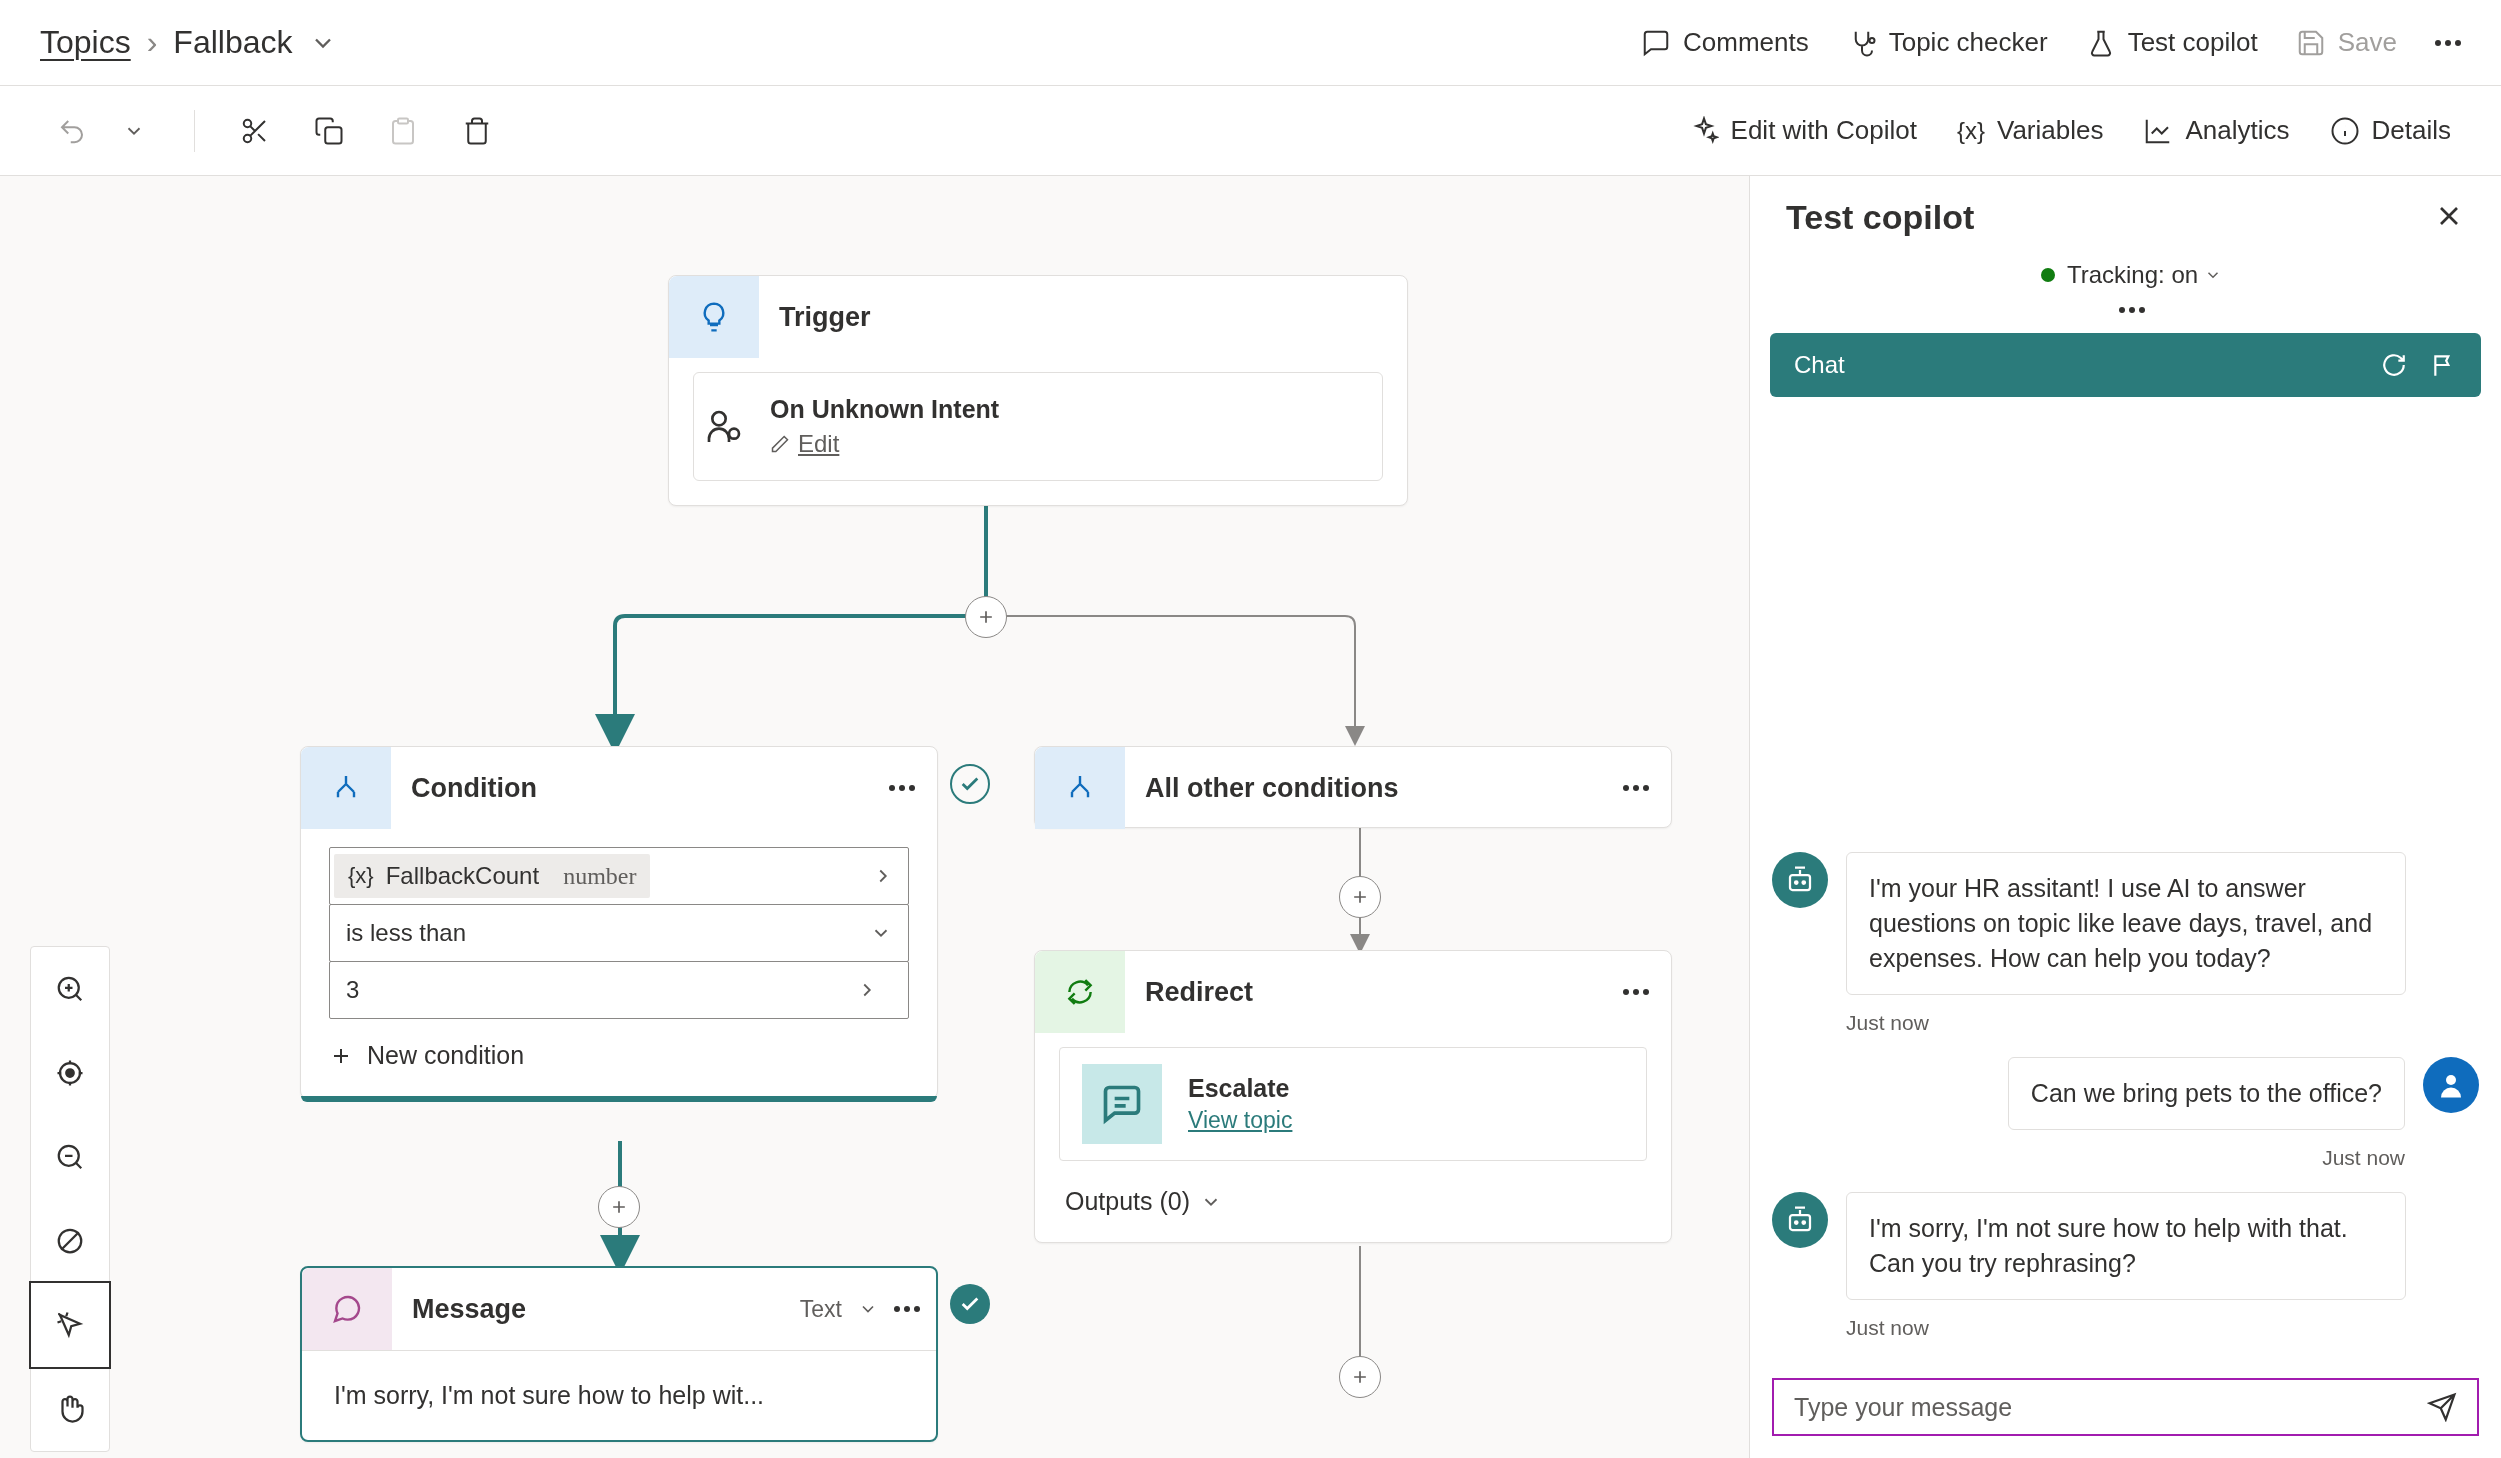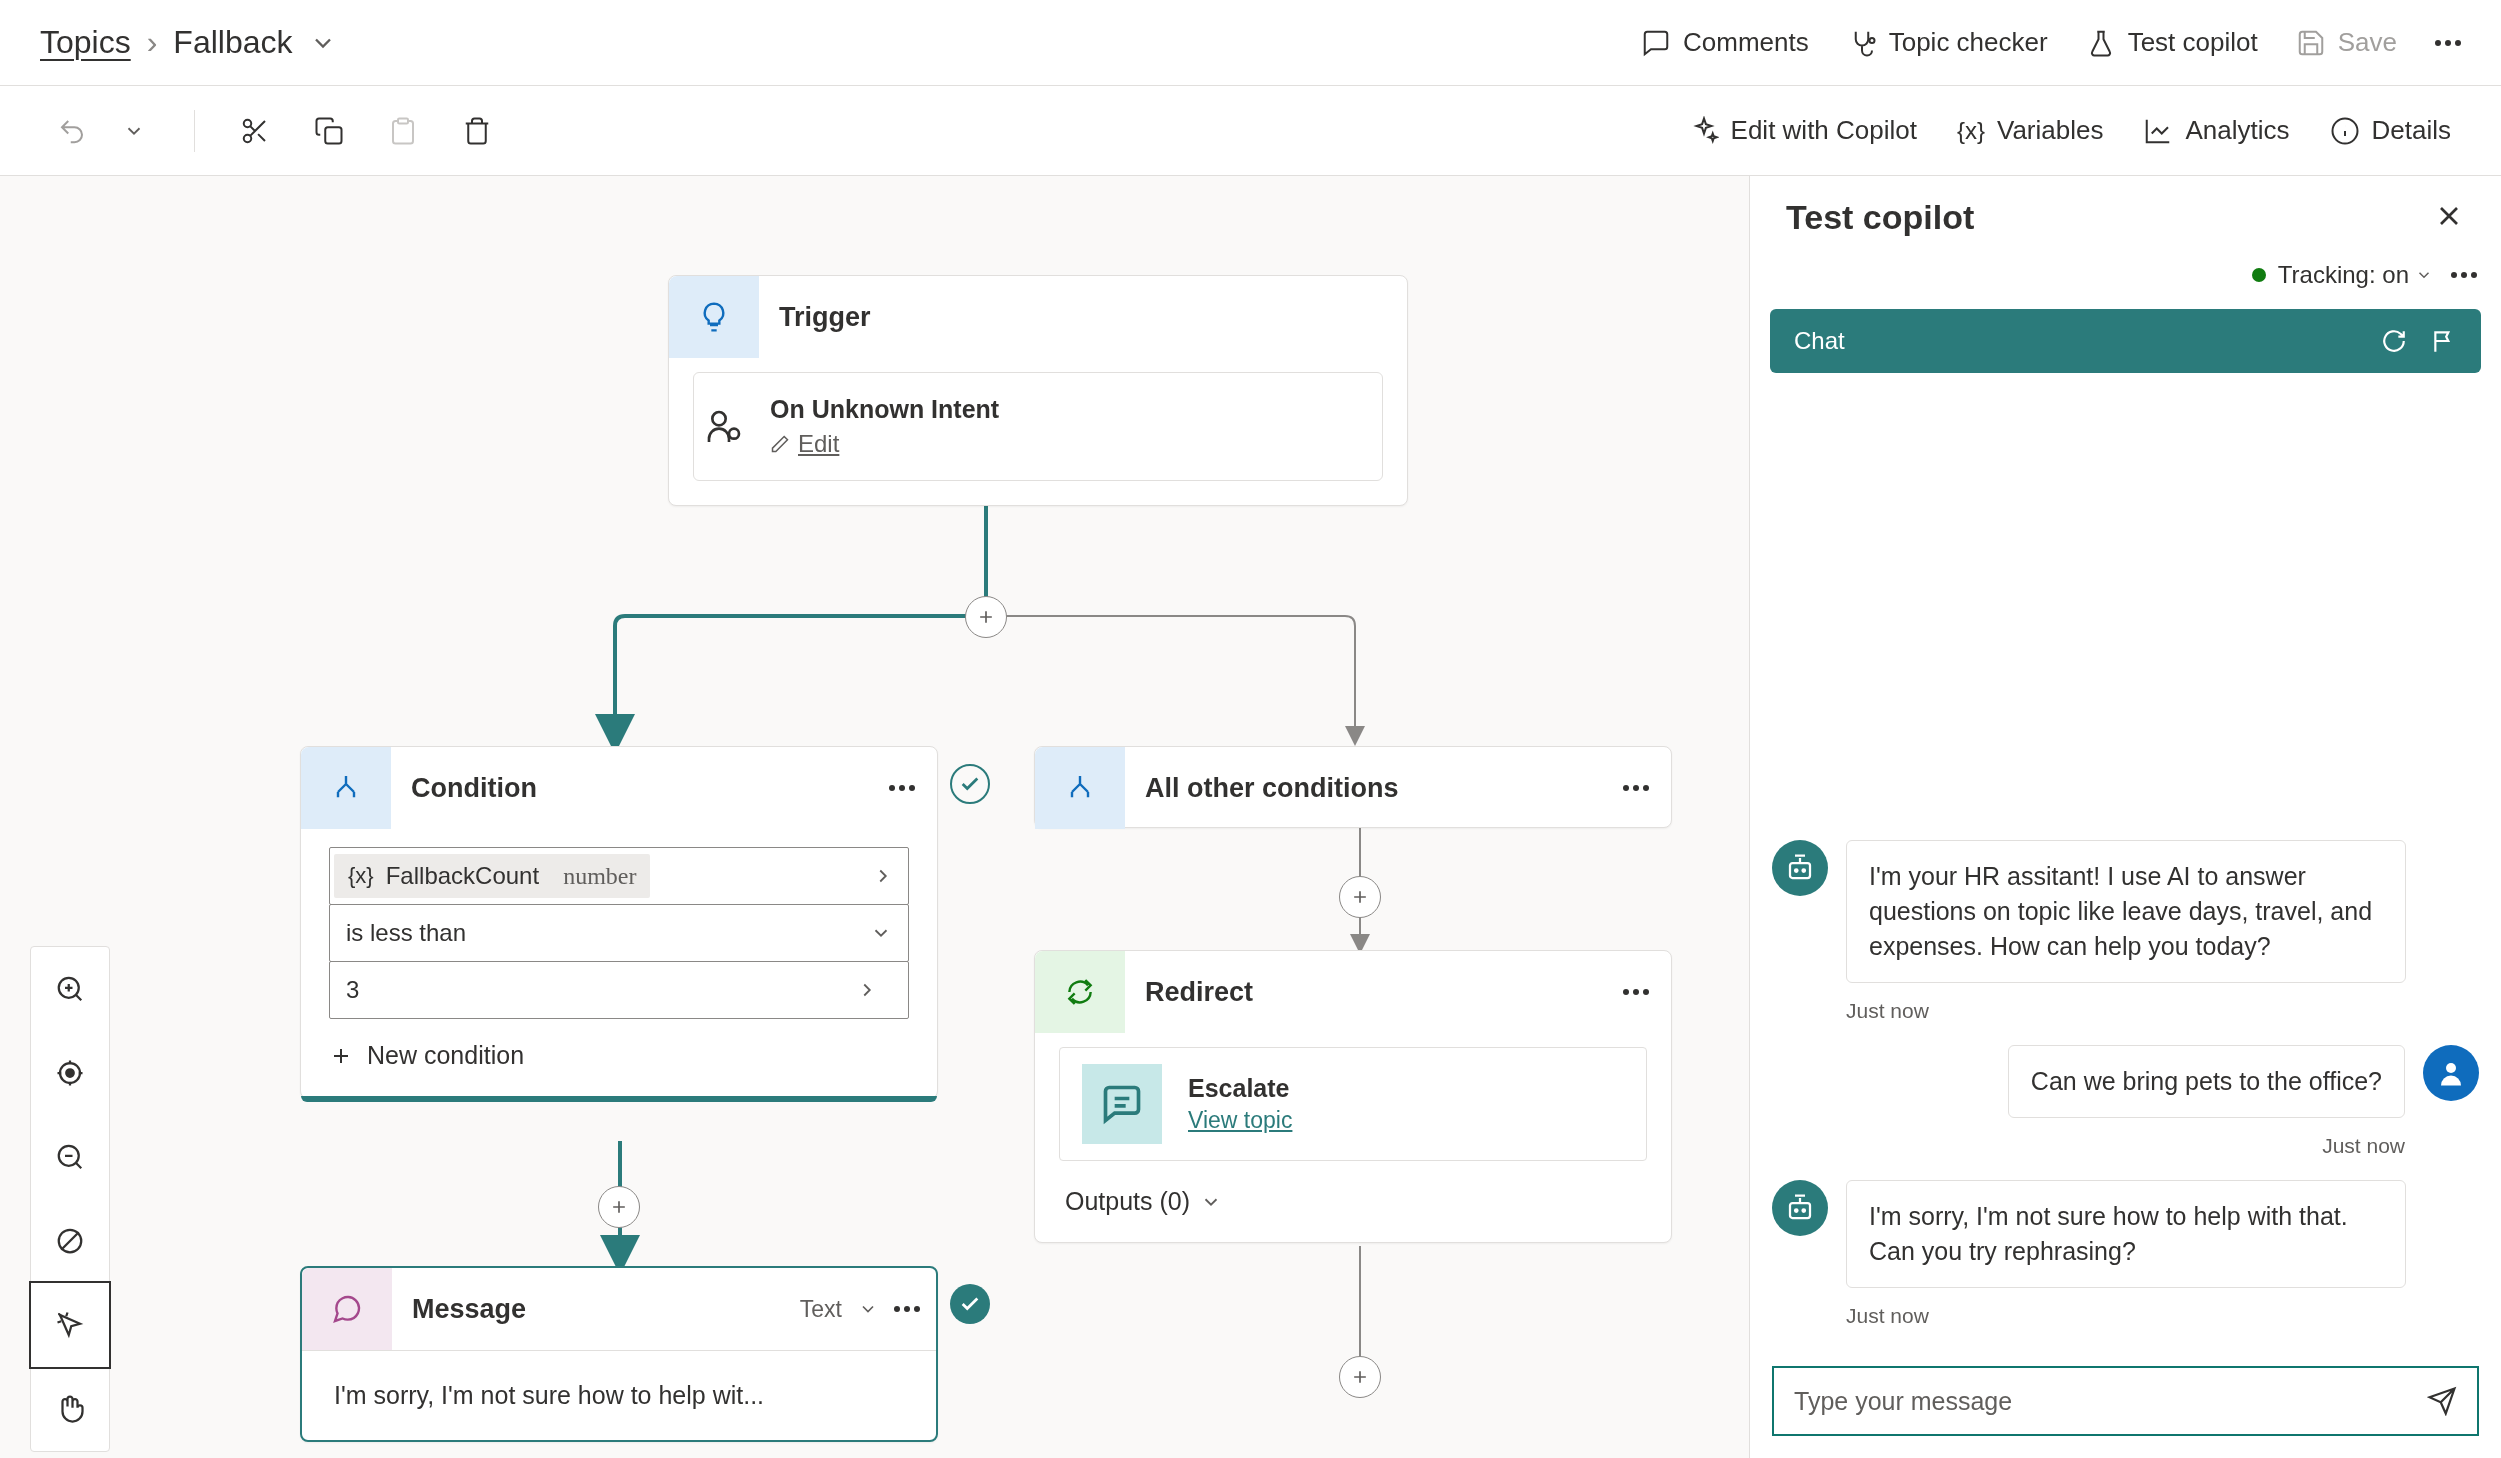--- a/index.html
+++ b/index.html
@@ -81,36 +81,36 @@
   .check-badge { position: absolute; width: 40px; height: 40px; border-radius: 50%; display: flex; align-items: center; justify-content: center; }
   .check-badge.teal { background: #2b7b7b; }
   .check-badge.outline { border: 2px solid #2b7b7b; }
 
   svg.connector { position: absolute; pointer-events: none; overflow: visible; }
 
   
   .rp-head { display: flex; align-items: center; padding: 22px 36px 10px 36px; }
   .rp-title { font-size: 34px; font-weight: 600; color: #323130; }
   .rp-head .close { margin-left: auto; cursor: pointer; }
-  .rp-sub { display: flex; align-items: center; justify-content: flex-end; padding: 14px 24px 20px 36px; gap: 18px; font-size: 24px; color: #323130; }
+  .rp-sub { display: flex; align-items: center; justify-content: flex-end; padding: 14px 24px 20px 36px; gap: 18px; font-size: 24px; color: #323130; flex-direction: column; }
   .track-dot { width: 14px; height: 14px; background: #107c10; border-radius: 50%; margin-right: 6px; }
   .chat-bar { background: #2b7b7b; color: #fff; height: 64px; display: flex; align-items: center; padding: 0 24px; font-size: 24px; border-radius: 6px; margin: 0 20px; }
   .chat-bar .right { margin-left: auto; display: flex; gap: 24px; }
 
   .chat-body { flex: 1; padding: 22px 22px 16px 22px; display: flex; flex-direction: column; justify-content: flex-end; gap: 0; }
   .msg-row { display: flex; gap: 18px; margin-bottom: 8px; }
   .msg-row.user { justify-content: flex-end; }
   .avatar { width: 56px; height: 56px; border-radius: 50%; display: flex; align-items: center; justify-content: center; flex-shrink: 0; }
   .avatar.bot { background: #2b7b7b; }
   .avatar.user { background: #0f6cbd; }
   .bubble { border: 1px solid #e1dfdd; border-radius: 6px; padding: 18px 22px; font-size: 25px; color: #323130; max-width: 560px; line-height: 1.4; }
   .ts { font-size: 21px; color: #605e5c; margin: 8px 0 22px 74px; }
   .ts.right { text-align: right; margin: 8px 74px 22px 0; }
 
-  .chat-input { margin: 0 22px 22px 22px; border: 2px solid #0f766e; height: 70px; display: flex; align-items: center; padding: 8px 20px; }
+  .chat-input { margin: 0 22px 22px 22px; border: 2px solid #a21caf; height: 58px; display: flex; align-items: center; padding: 8px 20px; }
   .chat-input input { border: none; outline: none; font-size: 25px; flex: 1; color: #323130; }
   .chat-input input::placeholder { color: #605e5c; }
 </style>
 </head>
 <body>
 
 <div class="topbar1">
   <div class="breadcrumb">
     <a href="#">Topics</a>
     <span class="sep">›</span>

